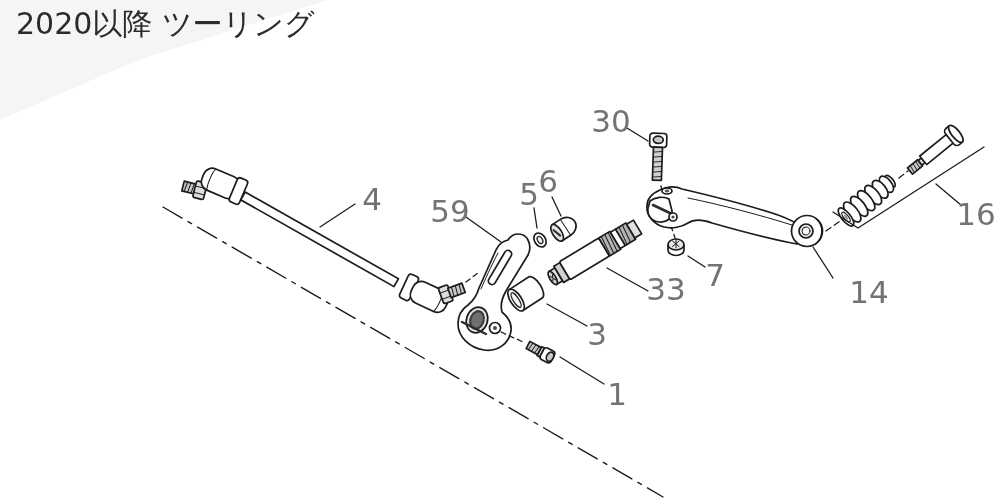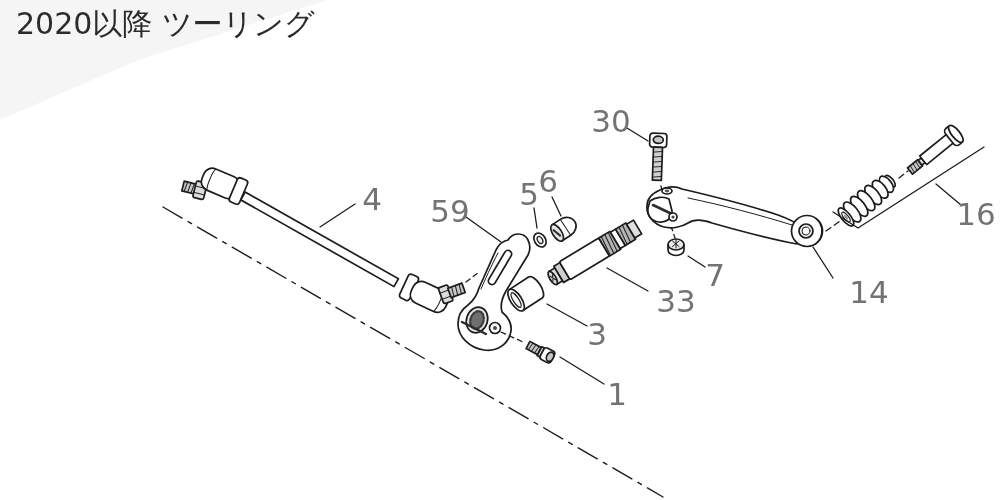--- a/index.html
+++ b/index.html
@@ -220,17 +220,17 @@
   <div class="page-title">2020以降 ツーリング</div>
 
   <div class="callout" style="left:372px;top:199px;">4</div>
   <div class="callout" style="left:450px;top:211px;">59</div>
   <div class="callout" style="left:529px;top:194px;">5</div>
   <div class="callout" style="left:548px;top:181px;">6</div>
   <div class="callout" style="left:611px;top:121px;">30</div>
   <div class="callout" style="left:976px;top:214px;">16</div>
   <div class="callout" style="left:715px;top:275px;">7</div>
   <div class="callout" style="left:869px;top:292px;">14</div>
-  <div class="callout" style="left:666px;top:301px;margin-left:10px;">33</div>
+  <div class="callout" style="left:666px;top:289px;">33</div>
   <div class="callout" style="left:597px;top:334px;">3</div>
   <div class="callout" style="left:617px;top:394px;">1</div>
 
 </div>
 
 </body></html>

